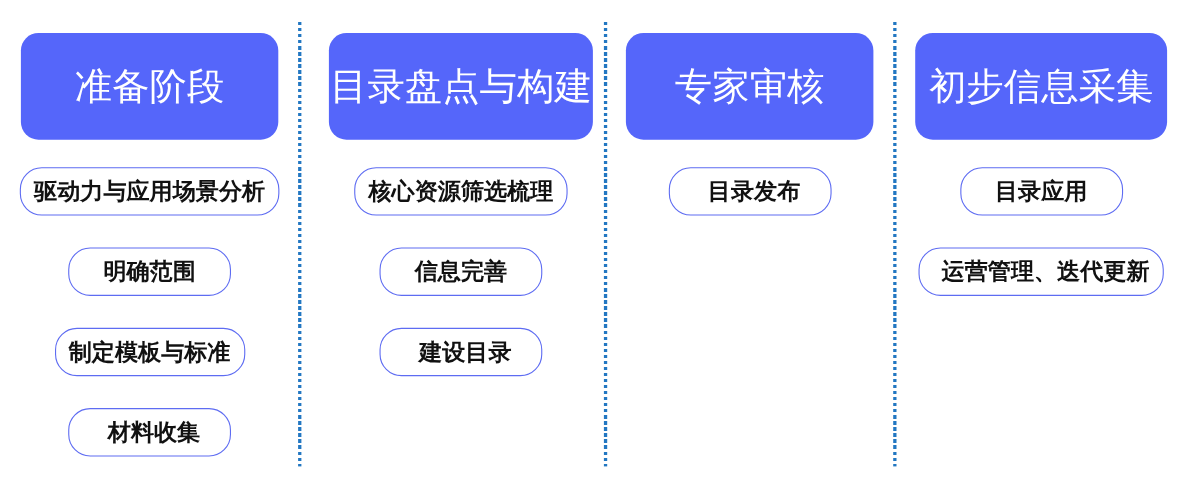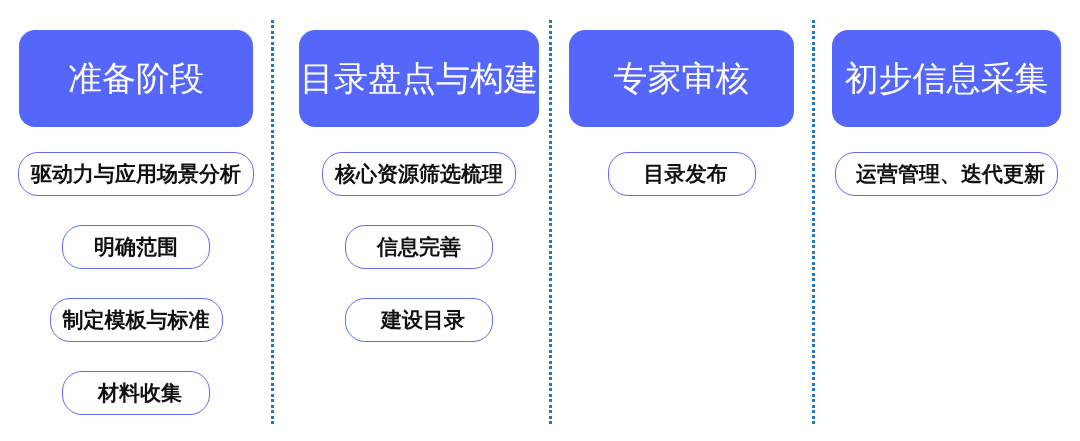--- a/index.html
+++ b/index.html
@@ -106,16 +106,17 @@
 
   <div class="col col-3">
     <div class="phase-header">专家审核</div>
     <div class="step">目录发布</div>
   </div>
 
   <div class="separator sep-3"></div>
 
   <div class="col col-4">
     <div class="phase-header">初步信息采集</div>
+    <div class="step">目录应用</div>
     <div class="step">运营管理、迭代更新</div>
   </div>
 
 </div>
 
 </body></html>

